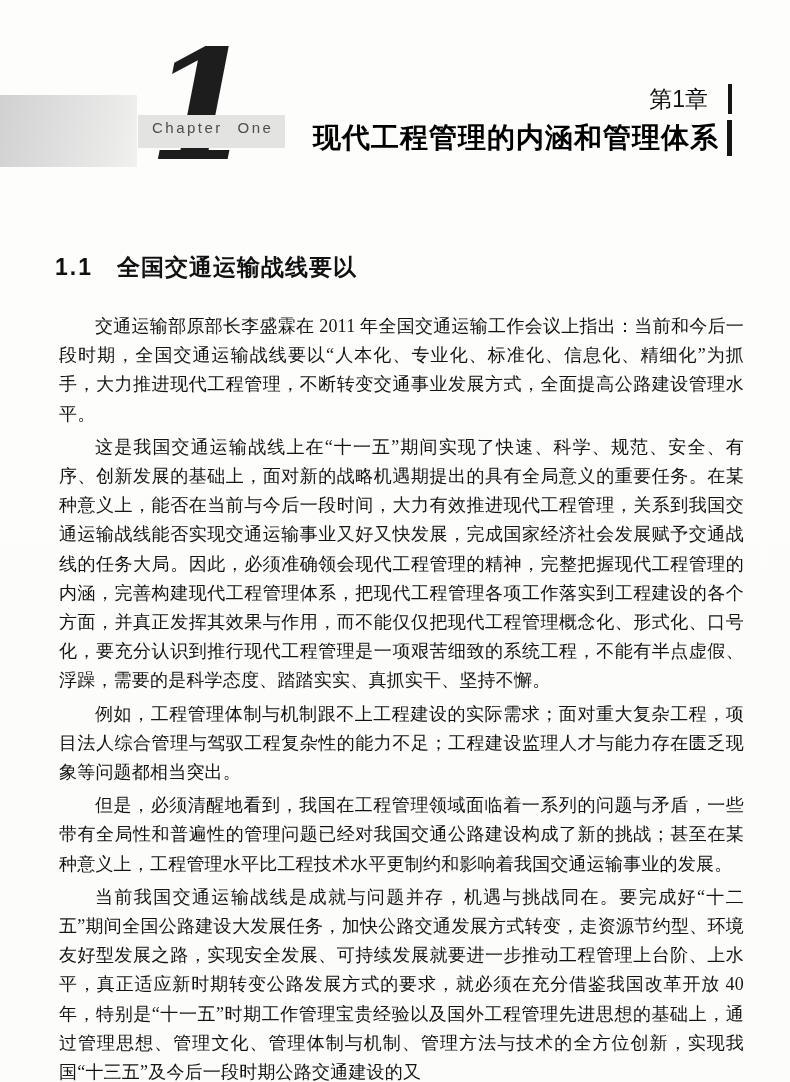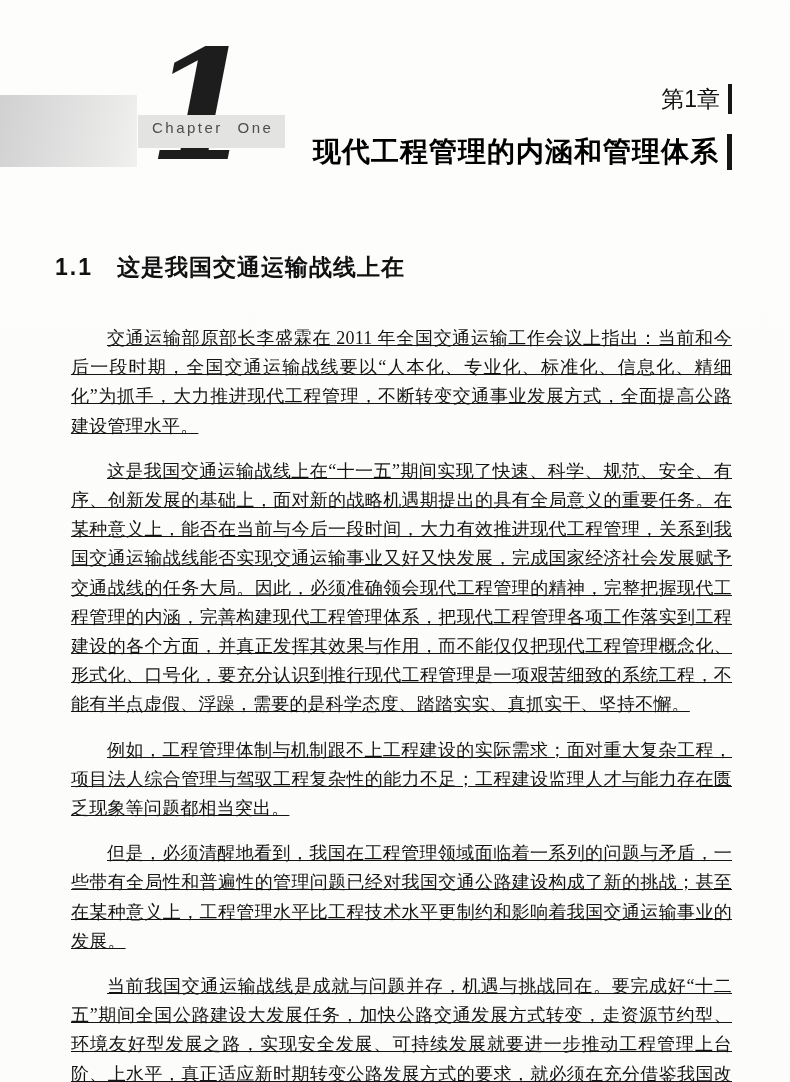--- a/index.html
+++ b/index.html
@@ -65,25 +65,25 @@
     right: 58px;
     display: flex;
     flex-direction: column;
     align-items: flex-end;
   }
   .chapter-label-zh {
     font-family: "Liberation Sans", sans-serif;
     font-size: 23px;
     line-height: 30px;
     color: #111111;
-    padding-right: 8px;
+    padding-right: 20px;
     border-right: 4px solid #161616;
   }
   .chapter-title {
-    margin-top: 20px;
+    margin-top: 6px;
     font-family: "Liberation Sans", sans-serif;
     font-weight: bold;
     font-size: 28px;
     line-height: 36px;
     color: #000000;
     letter-spacing: 1px;
     padding-right: 8px;
     border-right: 5px solid #161616;
   }
 
@@ -109,44 +109,43 @@
     position: absolute;
     left: 55px;
     top: 308px;
     width: 693px;
     font-size: 18px;
     line-height: 29.2px;
     text-align: justify;
     color: #141414;
   }
   .body-text p {
-    margin: 16px;
+    margin: 4px;
     padding: 0;
     text-indent: 2em;
     letter-spacing: 0.2px;
-    text-decoration: underline;
   }
 </style>
 </head>
 <body>
 
 <div class="page">
 
   <div class="chapter-header">
     <div class="gray-block"></div>
     <div class="big-numeral">1</div>
     <div class="chapter-band">Chapter One</div>
     <div class="header-right">
       <div class="chapter-label-zh">第1章</div>
       <div class="chapter-title">现代工程管理的内涵和管理体系</div>
     </div>
   </div>
 
   <div class="section-heading">
-    <span class="sec-num">1.1</span><span>这是我国交通运输战线上在</span>
+    <span class="sec-num">1.1</span><span>全国交通运输战线要以</span>
   </div>
 
   <div class="body-text">
     <p>交通运输部原部长李盛霖在 2011 年全国交通运输工作会议上指出：当前和今后一段时期，全国交通运输战线要以“人本化、专业化、标准化、信息化、精细化”为抓手，大力推进现代工程管理，不断转变交通事业发展方式，全面提高公路建设管理水平。</p>
     <p>这是我国交通运输战线上在“十一五”期间实现了快速、科学、规范、安全、有序、创新发展的基础上，面对新的战略机遇期提出的具有全局意义的重要任务。在某种意义上，能否在当前与今后一段时间，大力有效推进现代工程管理，关系到我国交通运输战线能否实现交通运输事业又好又快发展，完成国家经济社会发展赋予交通战线的任务大局。因此，必须准确领会现代工程管理的精神，完整把握现代工程管理的内涵，完善构建现代工程管理体系，把现代工程管理各项工作落实到工程建设的各个方面，并真正发挥其效果与作用，而不能仅仅把现代工程管理概念化、形式化、口号化，要充分认识到推行现代工程管理是一项艰苦细致的系统工程，不能有半点虚假、浮躁，需要的是科学态度、踏踏实实、真抓实干、坚持不懈。</p>
     <p>例如，工程管理体制与机制跟不上工程建设的实际需求；面对重大复杂工程，项目法人综合管理与驾驭工程复杂性的能力不足；工程建设监理人才与能力存在匮乏现象等问题都相当突出。</p>
     <p>但是，必须清醒地看到，我国在工程管理领域面临着一系列的问题与矛盾，一些带有全局性和普遍性的管理问题已经对我国交通公路建设构成了新的挑战；甚至在某种意义上，工程管理水平比工程技术水平更制约和影响着我国交通运输事业的发展。</p>
     <p>当前我国交通运输战线是成就与问题并存，机遇与挑战同在。要完成好“十二五”期间全国公路建设大发展任务，加快公路交通发展方式转变，走资源节约型、环境友好型发展之路，实现安全发展、可持续发展就要进一步推动工程管理上台阶、上水平，真正适应新时期转变公路发展方式的要求，就必须在充分借鉴我国改革开放 40 年，特别是“十一五”时期工作管理宝贵经验以及国外工程管理先进思想的基础上，通过管理思想、管理文化、管理体制与机制、管理方法与技术的全方位创新，实现我国“十三五”及今后一段时期公路交通建设的又</p>
   </div>
 

